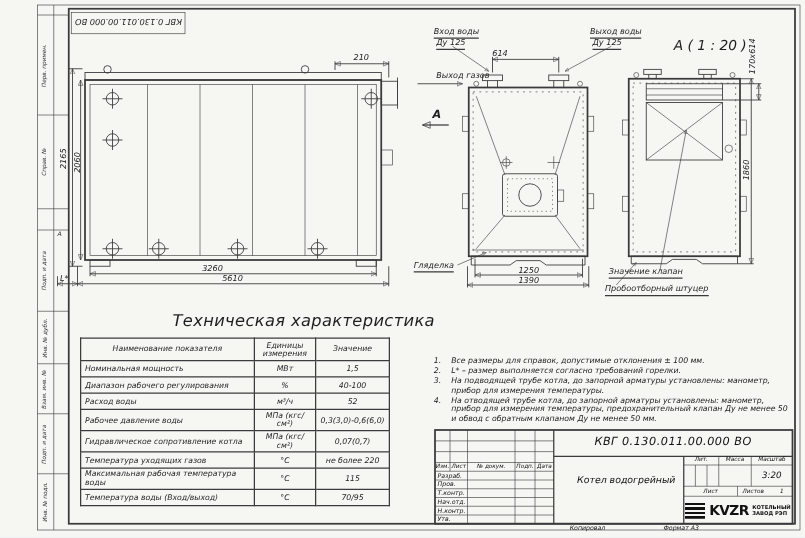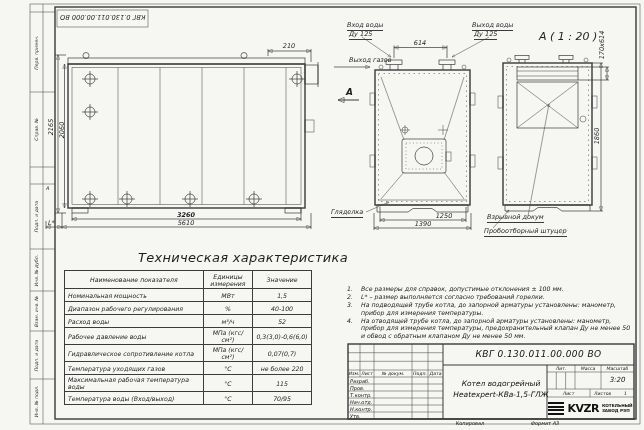--- a/index.html
+++ b/index.html
@@ -258,39 +258,39 @@
     </div>
 <div class="lbl sm" style="left:46px;top:185px;">А</div>
 
 <div class="lbl" style="left:57px;top:13px;width:91px;text-align:center;font-size:6.6px;">
   <span class="rot180" style="display:inline-block;">КВГ 0.130.011.00.000 ВО</span>
 </div>
 
 <div class="lbl d ctr" style="left:274px;top:42px;width:30px;">210</div>
 <div class="lbl d ctr rot" style="left:36px;top:123px;width:30px;">2165</div>
 <div class="lbl d ctr rot" style="left:47px;top:126px;width:30px;">2060</div>
-<div class="lbl d ctr" style="left:166px;top:211px;width:40px;font-weight:bold;">3260</div>
+<div class="lbl d ctr" style="left:150px;top:211px;width:40px;">3260</div>
 <div class="lbl d ctr" style="left:166px;top:219px;width:40px;">5610</div>
 <div class="lbl d" style="left:48px;top:219px;">L*</div>
 <div class="lbl d" style="left:330px;top:56px;margin-left:19px;">Выход газов</div>
 <div class="lbl" style="left:346px;top:87px;font-size:9px;font-weight:bold;">А</div>
 
 <div class="lbl d" style="left:347px;top:21px;"><span class="shelf">Вход воды</span></div>
 <div class="lbl d" style="left:349px;top:30px;"><span class="shelf">Ду 125</span></div>
 <div class="lbl d" style="left:472px;top:21px;"><span class="shelf">Выход воды</span></div>
 <div class="lbl d" style="left:474px;top:30px;"><span class="shelf">Ду 125</span></div>
-<div class="lbl d ctr" style="left:400px;top:39px;width:40px;">614</div>
-<div class="lbl d ctr" style="left:424px;top:212px;width:40px;">1250</div>
+<div class="lbl d ctr" style="left:380px;top:39px;width:40px;">614</div>
+<div class="lbl d ctr" style="left:403px;top:212px;width:40px;">1250</div>
 <div class="lbl d ctr" style="left:403px;top:220px;width:40px;">1390</div>
 <div class="lbl d" style="left:331px;top:208px;"><span class="shelf">Гляделка</span></div>
 
 <div class="lbl" style="left:539px;top:30px;font-size:11px;">А ( 1 : 20 )</div>
 <div class="lbl d ctr rot" style="left:584px;top:41px;width:36px;">170х614</div>
 <div class="lbl d ctr rot" style="left:580px;top:132px;width:34px;">1860</div>
-<div class="lbl d" style="left:487px;top:213px;"><span class="shelf">Взрывной докум</span></div>
+<div class="lbl d" style="left:487px;top:213px;"><span class="shelf">Значение клапан</span></div>
 <div class="lbl d" style="left:484px;top:227px;"><span class="shelf">Пробоотборный штуцер</span></div>
 
 <div class="lbl" style="left:138px;top:250px;font-size:13px;letter-spacing:.3px;">Техническая характеристика</div>
 <table class="spec">
   <tbody>
         <tr>
     <th style="width:150px;">Наименование показателя</th>
     <th style="width:44px;">Единицы измерения</th>
     <th style="width:52px;">Значение</th>
   </tr>
@@ -352,21 +352,20 @@
       </div>
   <div class="note">
         <span class="note-num">4.</span>
         <span class="note-text">На отводящей трубе котла, до запорной арматуры установлены: манометр, прибор для измерения температуры, предохранительный клапан Ду не менее 50 и обвод с обратным клапаном Ду не менее 50 мм.</span>
       </div>
 </div>
 
 <div class="tbt ctr" style="left:443px;top:349px;width:191px;font-size:9px;letter-spacing:.4px;">КВГ 0.130.011.00.000 ВО</div>
 <div class="tbt ctr" style="left:443px;top:378px;width:116px;font-size:7.5px;line-height:1.5;">
   <div>Котел водогрейный</div>
-  <div>Heatexpert-КВа-1,5-ГЛЖ</div>
 </div>
 <div class="tbt xs ctr" style="left:547px;top:366px;width:28px;">Лит.</div>
 <div class="tbt xs ctr" style="left:575px;top:366px;width:26px;">Масса</div>
 <div class="tbt xs ctr" style="left:601px;top:366px;width:33px;">Масштаб</div>
 <div class="tbt ctr" style="left:601px;top:376px;width:33px;font-size:7px;">3:20</div>
 <div class="tbt xs ctr" style="left:547px;top:390.5px;width:43px;">Лист</div>
 <div class="tbt xs" style="left:594px;top:390.5px;">Листов</div>
 <div class="tbt xs" style="left:624px;top:390.5px;">1</div>
 
 <div class="tbt xs ctr" style="left:348px;top:371px;width:12px;">Изм.</div>

